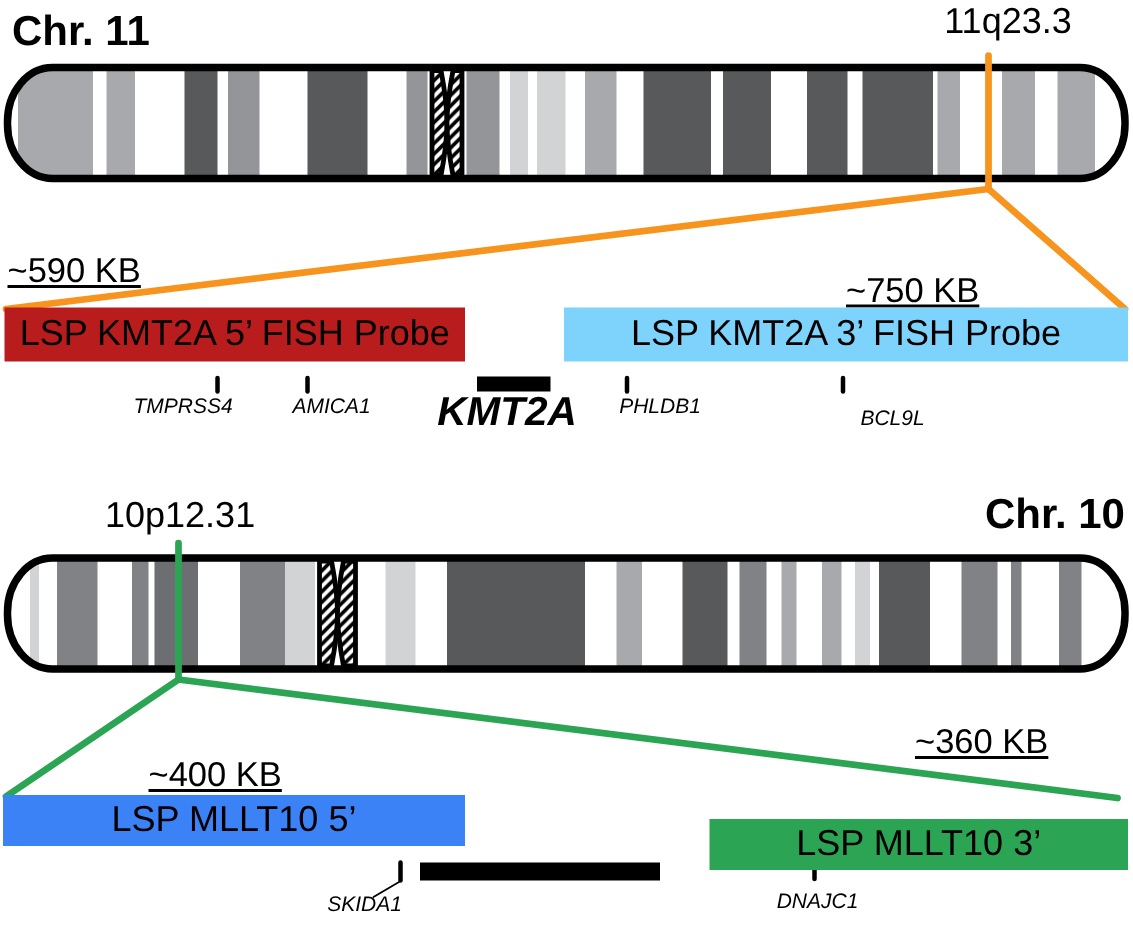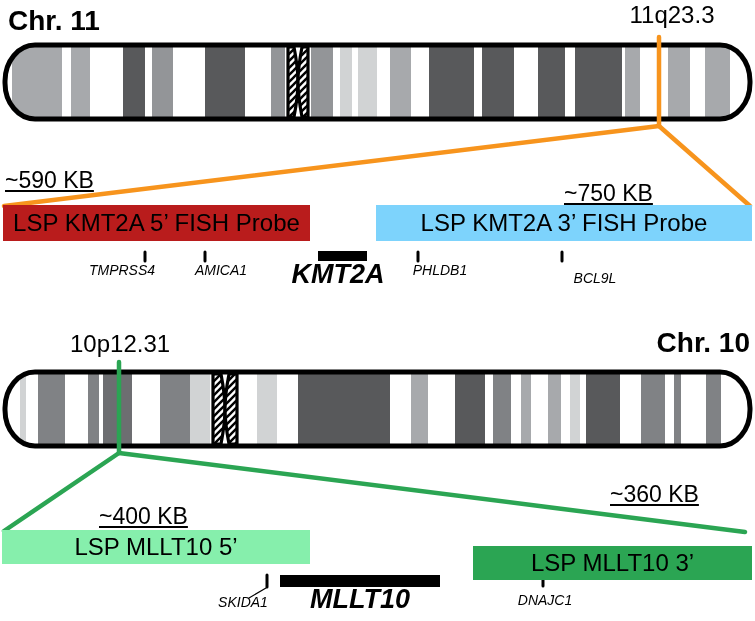--- a/index.html
+++ b/index.html
@@ -123,20 +123,19 @@
   <div class="abs gene-label" style="left:440px;top:262px;">PHLDB1</div>
   <div class="abs gene-label" style="left:563px;top:270px;margin-left:32px;">BCL9L</div>
   <div class="abs gene-big" style="left:338px;top:259px;">KMT2A</div>
 
   <div class="abs locus" style="left:70px;top:330px;">10p12.31</div>
   <div class="abs chr-title" style="right:5px;top:327px;">Chr. 10</div>
 
   <div class="abs kb" style="left:99px;top:503px;">~400 KB</div>
   <div class="abs kb" style="left:610px;top:481px;">~360 KB</div>
 
-  <div class="probe-box" id="box-mllt10-5" style="left: 2px; top: 530px; width: 308px; height: 34px; background: #86efac;">LSP MLLT10 5’</div>
+  <div class="probe-box" id="box-mllt10-5" style="left: 2px; top: 530px; width: 308px; height: 34px; background: #3b82f6;">LSP MLLT10 5’</div>
   <div class="probe-box" id="box-mllt10-3" style="left: 473px; top: 530px; width: 279px; height: 34px; background: rgb(43, 165, 83); margin-top: 16px;">LSP MLLT10 3’</div>
 
   <div class="abs gene-label" style="left:243px;top:594px;">SKIDA1</div>
   <div class="abs gene-label" style="left:545px;top:592px;">DNAJC1</div>
-  <div class="abs gene-big" style="left:360px;top:584px;">MLLT10</div>
 
 </div>
 
 </body></html>

